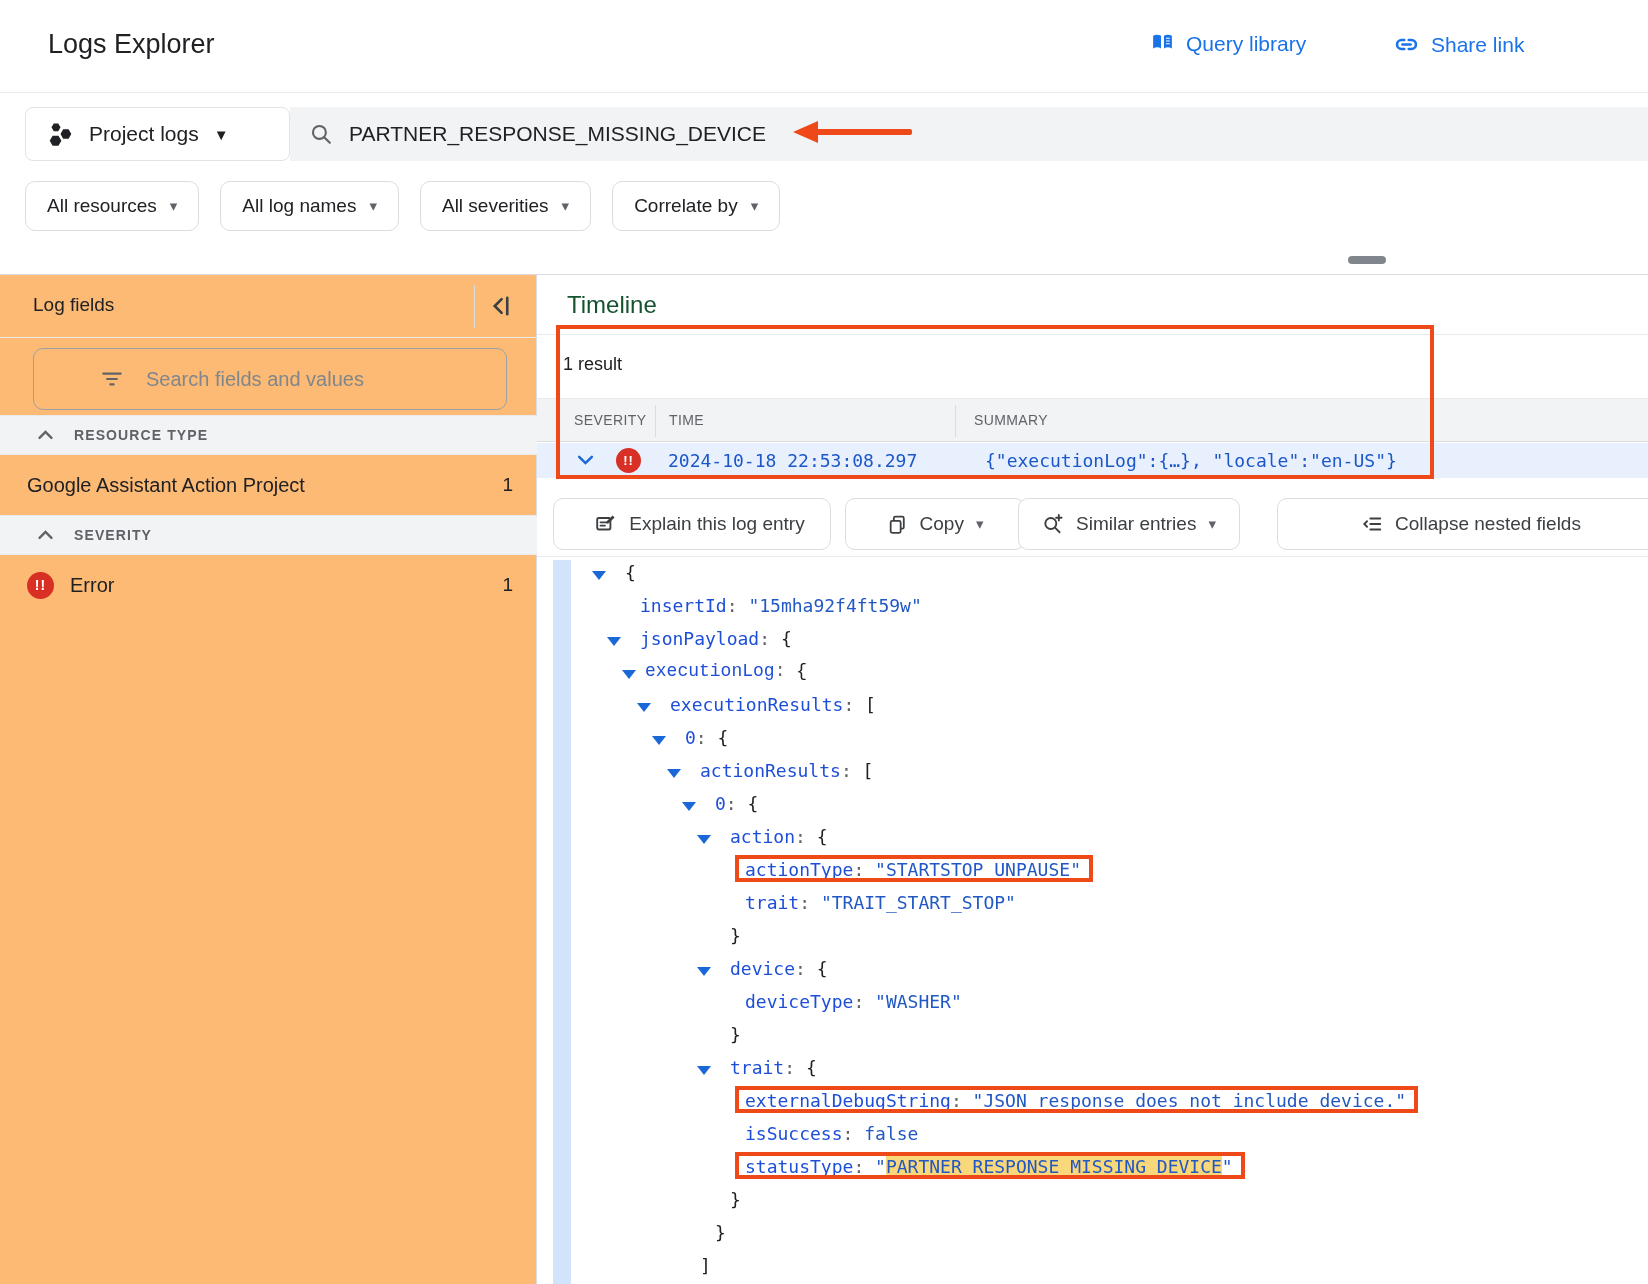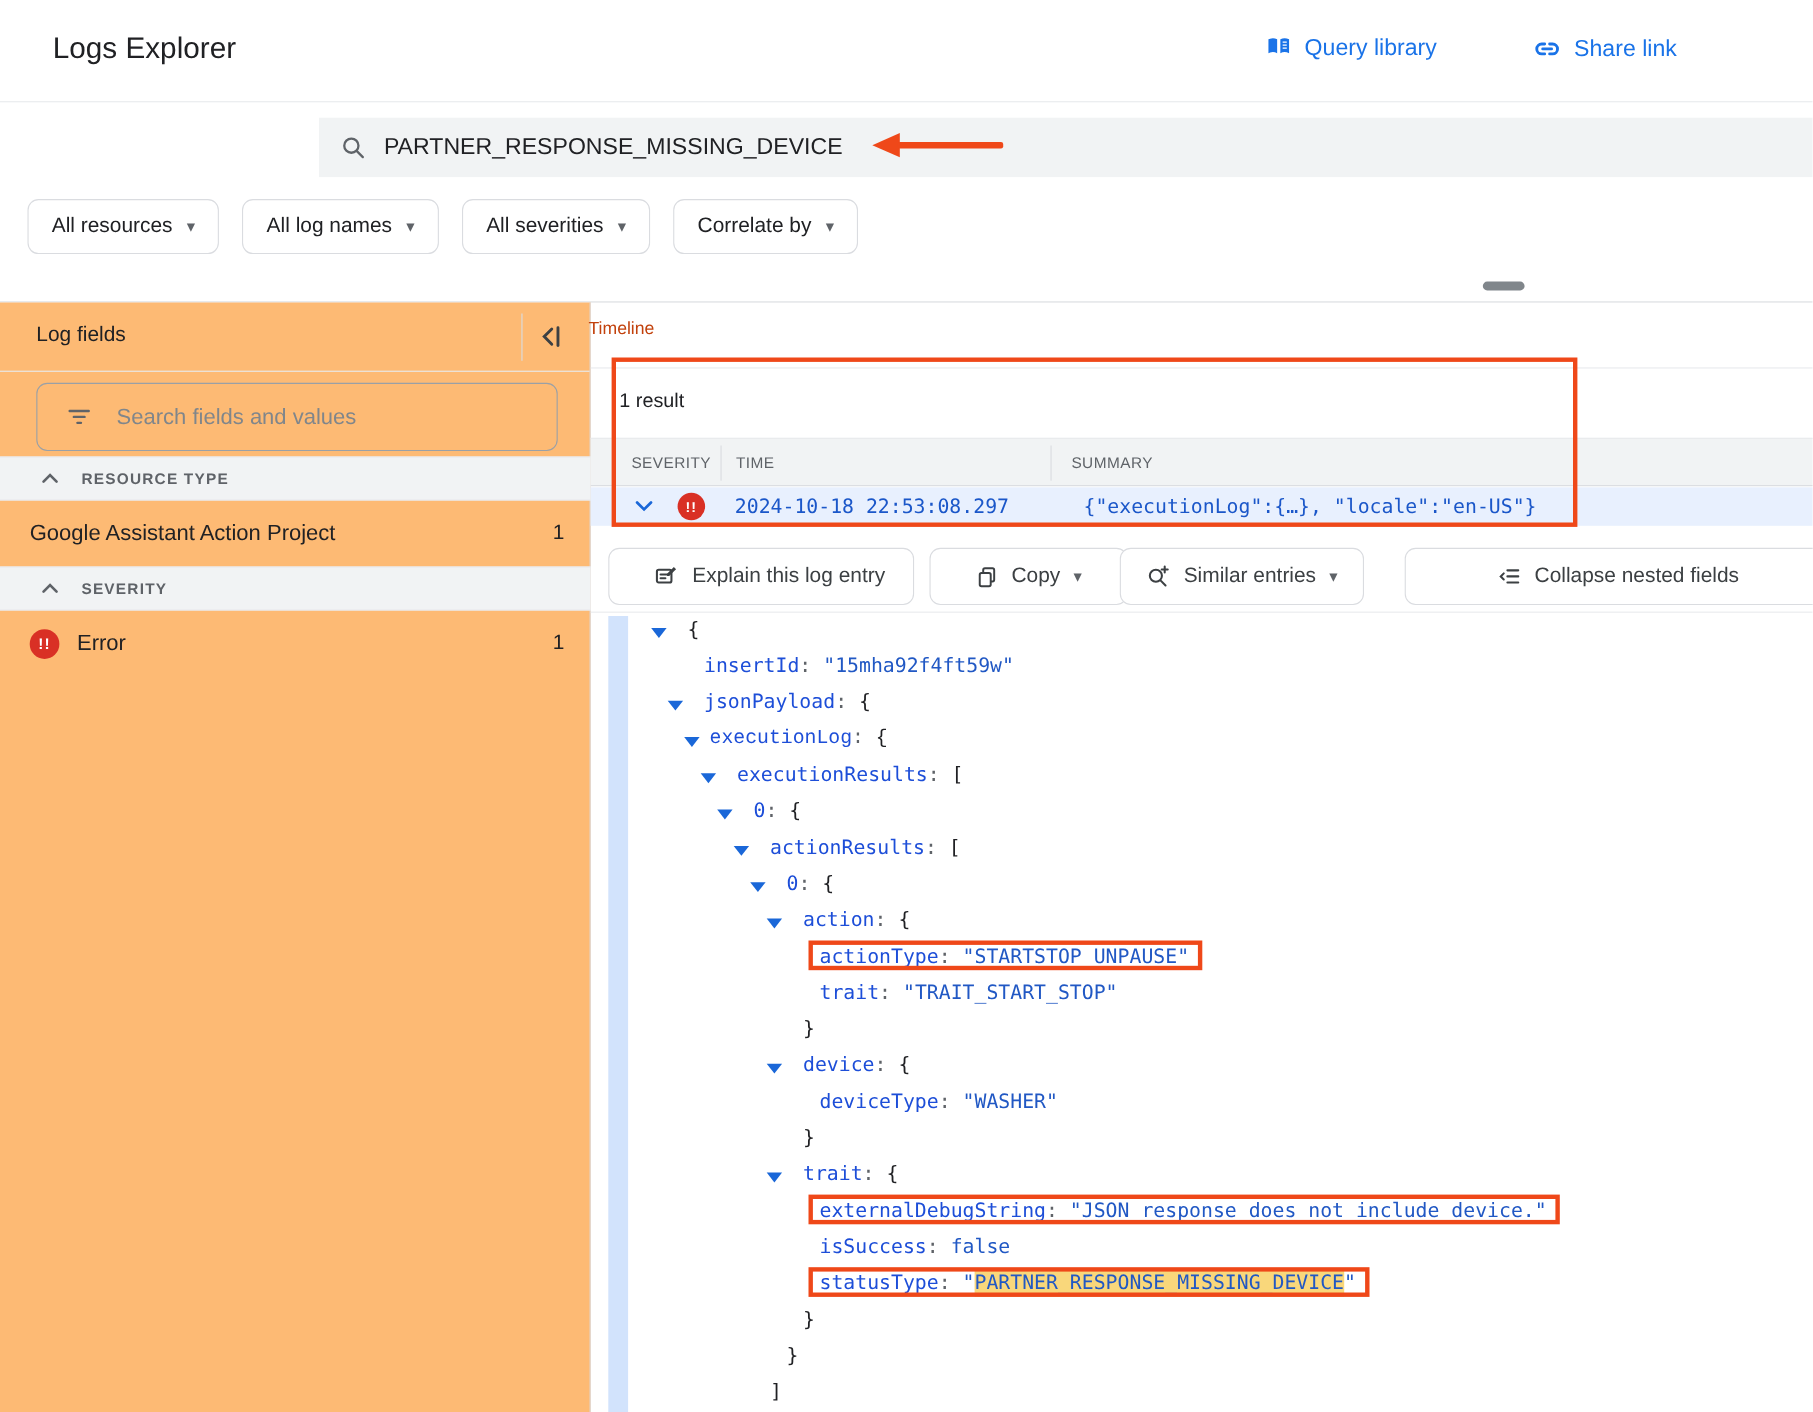--- a/index.html
+++ b/index.html
@@ -31,31 +31,31 @@
 
   .topline { position:absolute; left:0; top:274px; width:1648px; height:1px; background:#dadce0; }
   .dash { position:absolute; left:1348px; top:256px; width:38px; height:8px; border-radius:4px; background:#80868b; cursor:grab; }
 
   
   .sidebar { position:absolute; left:0; top:275px; width:537px; height:1009px; border-right:1px solid #dadce0; background:#fdba74; }
   .lf-head { position:relative; height:63px; border-bottom:1px solid #e8eaed; }
   .lf-title { position:absolute; left:33px; top:19px; font-size:19px; color:#202124; }
   .lf-vdiv { position:absolute; left:474px; top:10px; width:1px; height:43px; background:#dadce0; }
   .lf-close { position:absolute; left:486px; top:16px; cursor:pointer; }
-  .lf-search { position:absolute; left:33px; top:73px; width:474px; height:62px; border:1.5px solid #9aa0a6; border-radius:10px; display:flex; align-items:center; gap:21px; padding-left:25px; }
+  .lf-search { position:absolute; left:33px; top:73px; width:474px; height:62px; border:1.5px solid #9aa0a6; border-radius:10px; display:flex; align-items:center; gap:21px; padding-left:25px;justify-content:flex-end; }
   .lf-search input { border:none; outline:none; background:transparent; font-family:"Liberation Sans",sans-serif; font-size:20px; color:#202124; width:360px; }
   .lf-search input::placeholder { color:#80868b; }
   .lf-list { position:absolute; left:0; top:140px; width:537px; }
   .lf-band { height:40px; background:#f1f3f4; border-top:1px solid #e8eaed; border-bottom:1px solid #e8eaed; display:flex; align-items:center; gap:19px; padding-left:36px; font-size:14px; font-weight:700; letter-spacing:1.1px; color:#5f6368; cursor:pointer; }
   .lf-item { height:60px; display:flex; align-items:center; padding:0 24px 0 27px; font-size:20px; color:#202124; cursor:pointer; }
   .lf-item .cnt { margin-left:auto; font-size:19px; color:#202124; }
   .erricon { width:27px; height:27px; border-radius:50%; background:#d93025; color:#fff; font-weight:700; font-size:14px; letter-spacing:1px; display:inline-flex; align-items:center; justify-content:center; margin-right:16px; flex:none; }
 
   
-  .tl-title { position:absolute; left:535px; top:291px; font-size:16px; color:#c2410c; cursor:pointer; }
+  .tl-title { position:absolute; left:567px; top:291px; font-size:24px; color:#14532d; cursor:pointer; }
   .line334 { position:absolute; left:537px; top:334px; width:1111px; height:1px; background:#e8eaed; }
   .rescount { position:absolute; left:563px; top:354px; font-size:18px; font-weight:500; color:#202124; }
   .thead { position:absolute; left:537px; top:398px; width:1111px; height:44px; background:#f1f3f4; border-top:1px solid #e8eaed; border-bottom:1px solid #dadce0; font-size:14px; color:#5f6368; letter-spacing:.4px; }
   .thead span { position:absolute; top:13px; }
   .th-sev { left:37px; } .th-time { left:132px; } .th-sum { left:437px; }
   .th-div { position:absolute; top:6px; width:1px; height:32px; background:#dadce0; }
   .thd1 { left:118px; } .thd2 { left:418px; }
   .trow { position:absolute; left:537px; top:443px; width:1111px; height:35px; background:#e8f0fe; cursor:pointer; }
   .trow .chev { position:absolute; left:39px; top:8px; }
   .trow .erricon { position:absolute; left:79px; top:5px; width:25px; height:25px; font-size:13px; margin:0; }
@@ -113,20 +113,31 @@
   </div>
 
   <div class="qfield">
     <span>
       <svg width="25" height="25" viewBox="0 0 24 24" fill="none" stroke="#5f6368" stroke-width="2">
           <circle cx="10" cy="10" r="6.2"></circle>
           <path d="M14.8 14.8 20 20" stroke-linecap="round"></path>
         </svg>
     </span>
     <input readonly="" value="PARTNER_RESPONSE_MISSING_DEVICE" style="">
+  </div>
+  <div class="scope-btn">
+    <span>
+      <svg width="27" height="27" viewBox="0 0 30 30" fill="#202124">
+          <polygon points="15,7 12.5,11.3 7.5,11.3 5,7 7.5,2.7 12.5,2.7"></polygon>
+          <polygon points="27,14.5 24,19.7 18,19.7 15,14.5 18,9.3 24,9.3"></polygon>
+          <polygon points="16,22 12.75,27.6 6.25,27.6 3,22 6.25,16.4 12.75,16.4"></polygon>
+        </svg>
+    </span>
+    <span>Project logs</span>
+    <span class="caret">▼</span>
   </div>
 
   <div class="arrow">
     <div class="head"></div>
     <div class="shaft"></div>
   </div>
 
   <div class="fbar">
       <div class="fbtn">
         <span>All resources</span>

